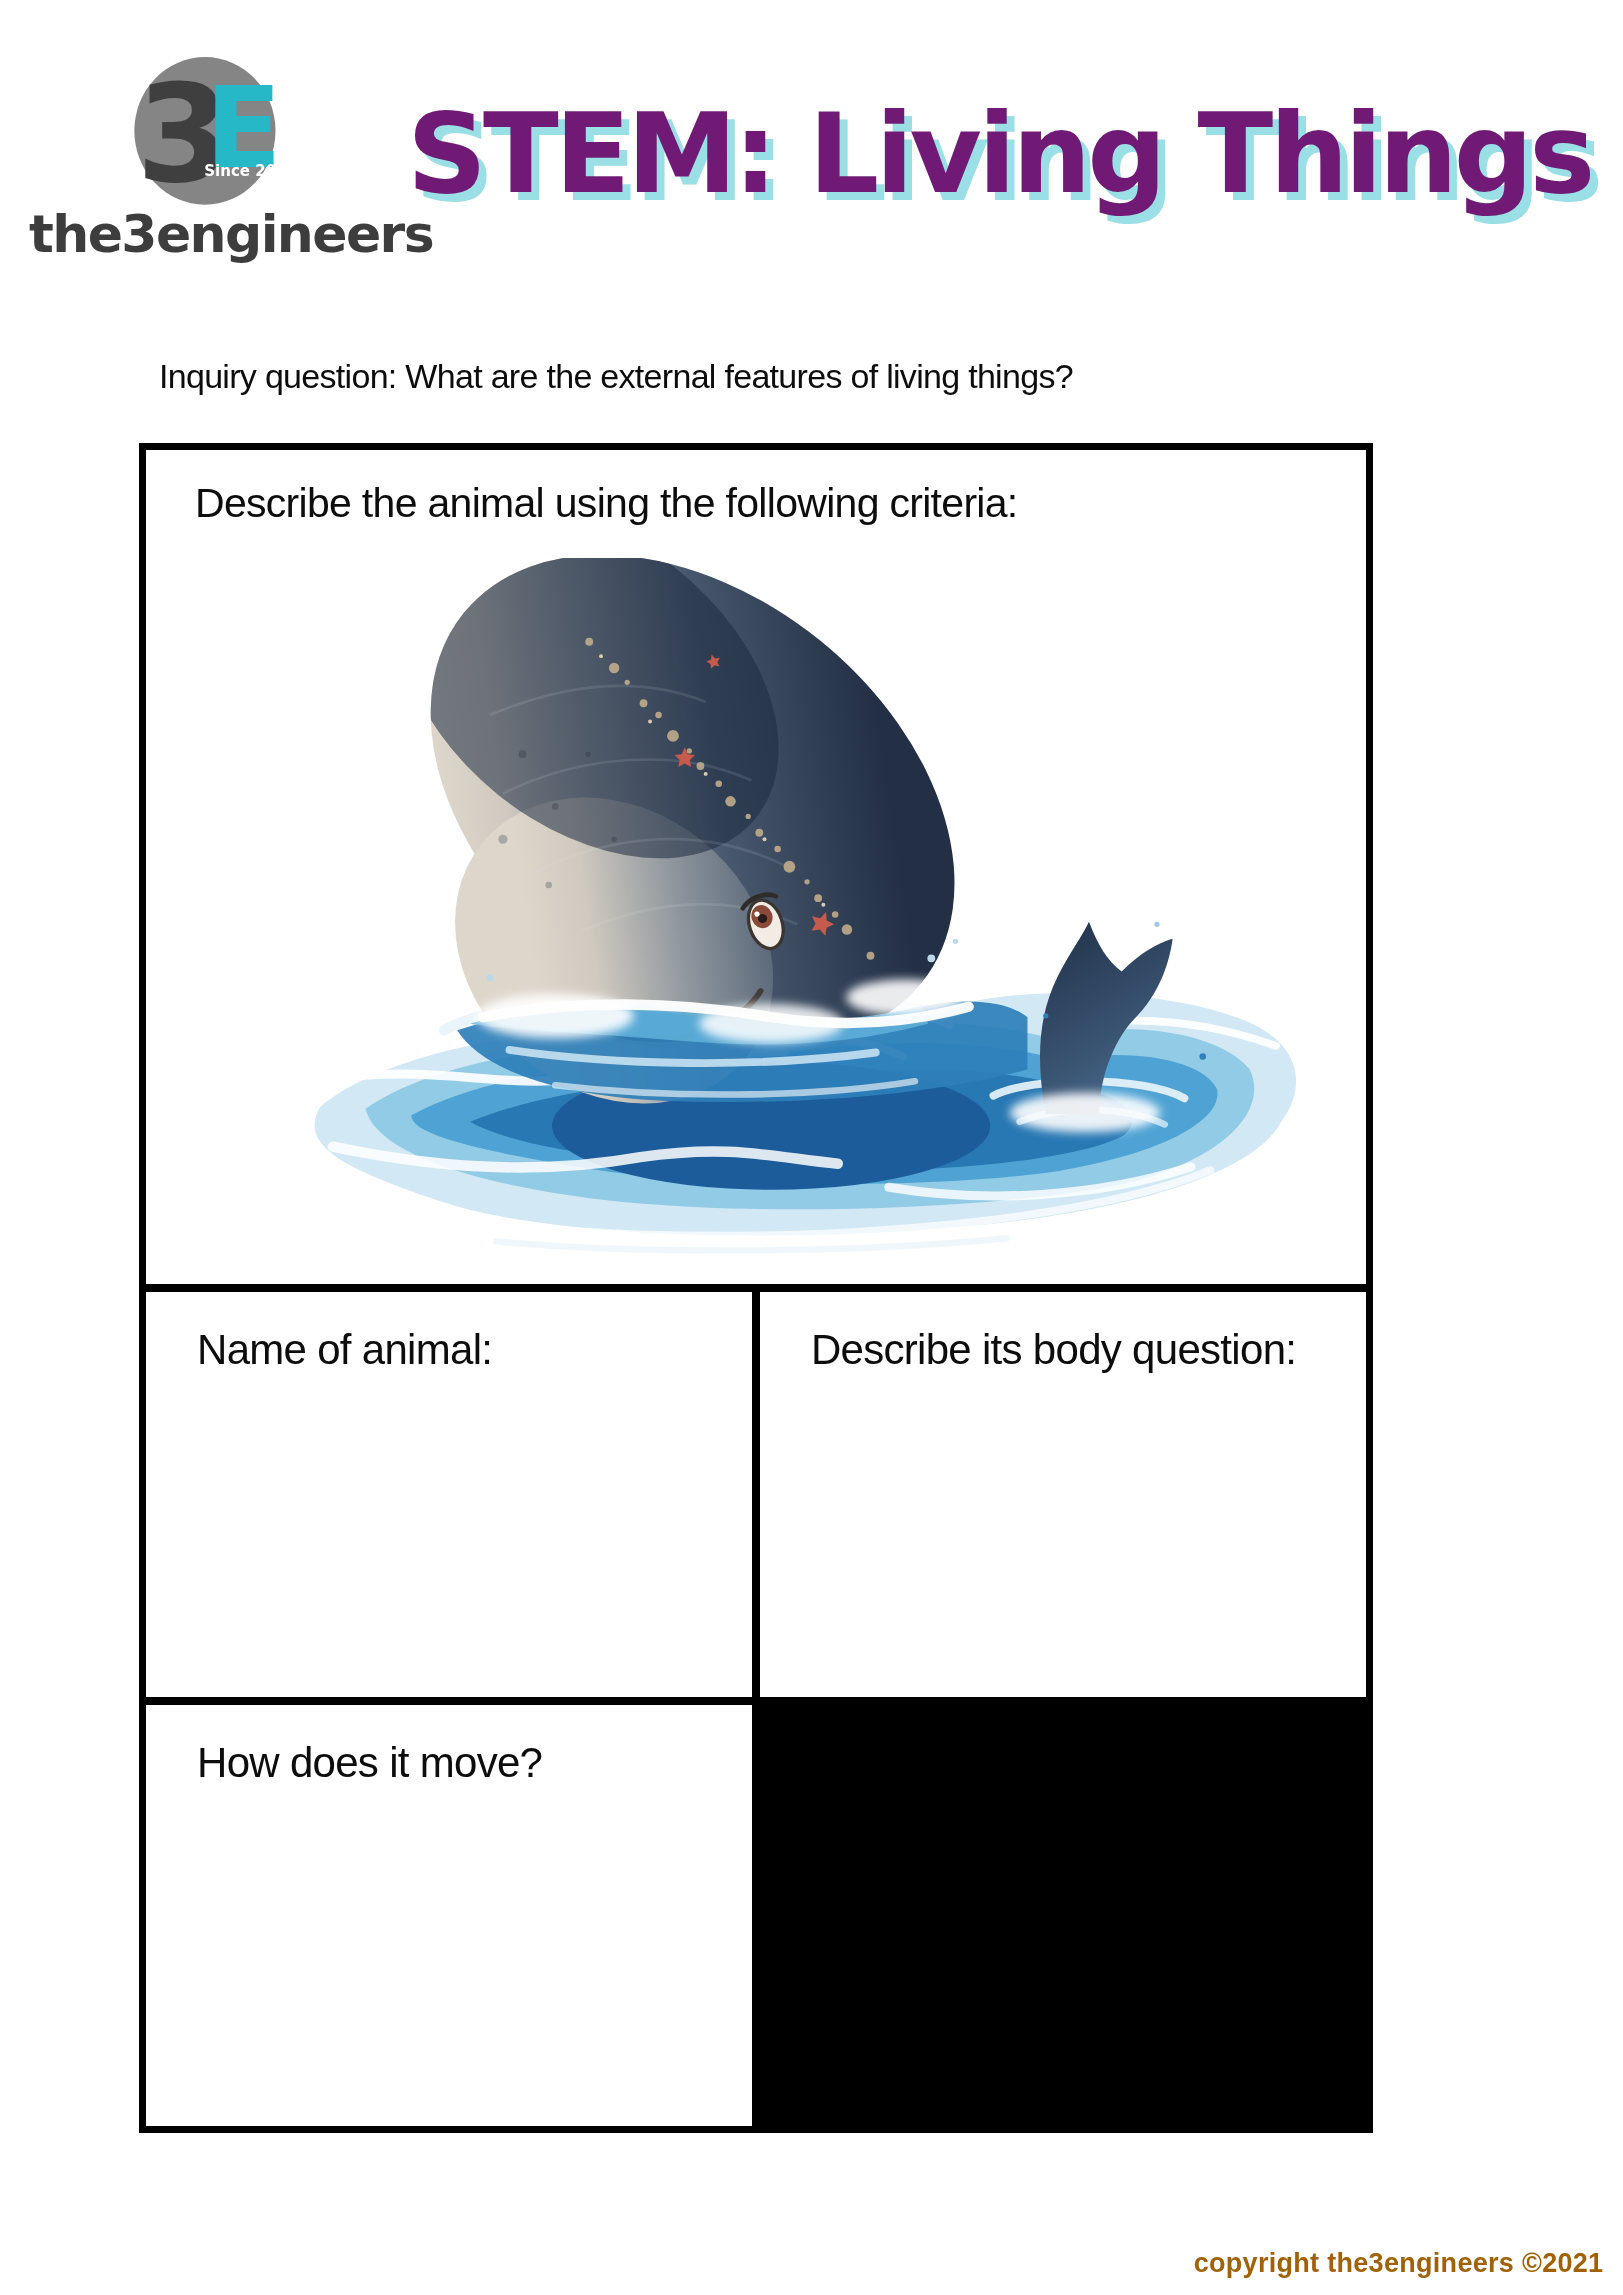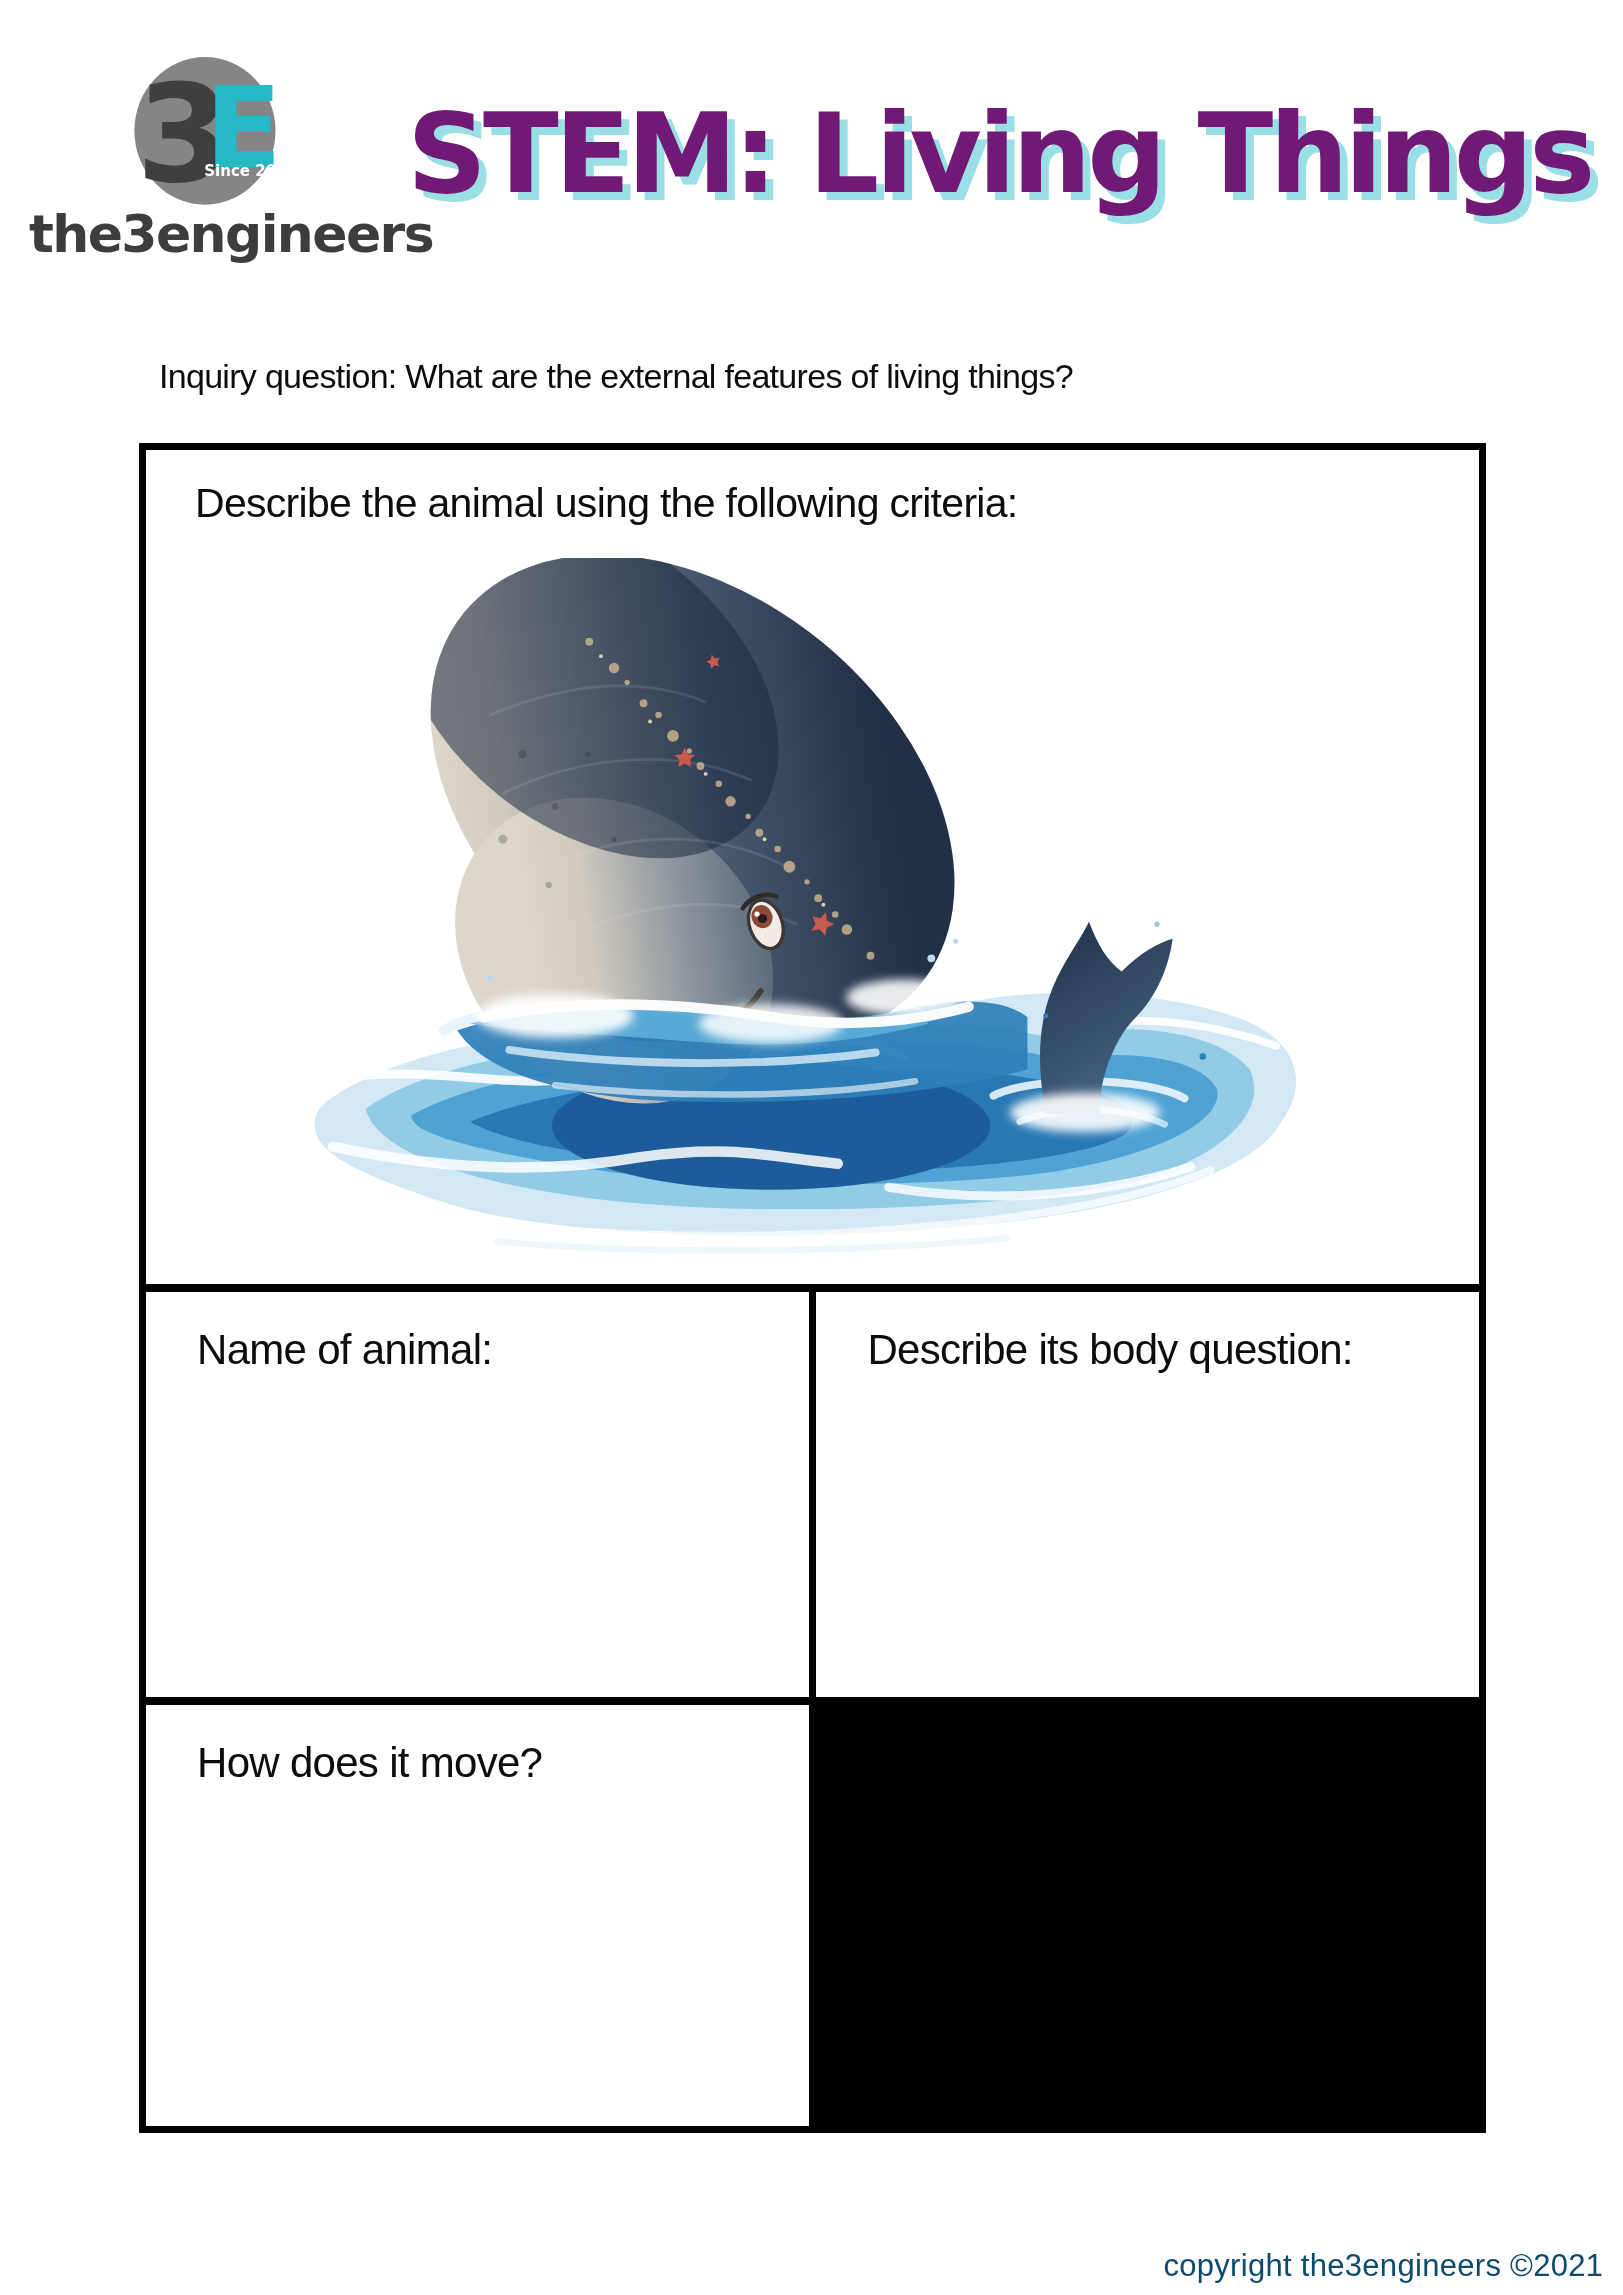--- a/index.html
+++ b/index.html
@@ -12,31 +12,31 @@
               font-weight:800;font-size:52px;letter-spacing:-1.6px;color:#3d3d3d;}
   .main-title{position:absolute;left:391px;top:73px;margin:16px;white-space:nowrap;
               font-family:"DejaVu Sans",sans-serif;font-weight:800;font-size:111px;
               letter-spacing:-3.9px;color:#701a75;text-shadow:7.8px 7.8px 0 #9adee6;}
 
   
   .inquiry{position:absolute;left:159px;top:357px;font-size:34px;letter-spacing:-0.7px;
            color:#0d0d0d;white-space:nowrap;}
 
   
-  .worksheet{position:absolute;left:139px;top:443px;width:1347px;height:1690px;
+  .worksheet{position:absolute;left:139px;top:443px;width:1234px;height:1690px;
              box-sizing:border-box;border:7.8px solid #000;background:#000;
              display:grid;grid-template-columns:1fr 1fr;grid-template-rows:834px 405px 1fr;gap:7.8px;}
   .ws-img{grid-column:1 / 3;background:#fff;position:relative;}
   .cell{background:#fff;position:relative;padding-left:17px;}
   .prompt{position:absolute;left:49px;top:30px;font-size:41px;letter-spacing:-0.7px;color:#0d0d0d;white-space:nowrap;}
   .cell-label{position:absolute;left:51px;top:34px;font-size:42px;letter-spacing:-0.7px;color:#0d0d0d;white-space:nowrap;}
   .whale{position:absolute;left:128px;top:108px;width:1053px;height:713px;}
 
   
-  .copyright{position:absolute;right:19.6px;top:2248px;font-size:31px;color:#0c4a6e;letter-spacing:0.3px;}
+  .copyright{position:absolute;right:19.6px;top:2248px;font-size:27px;color:#a16207;letter-spacing:0.3px;font-weight:bold;}
 </style>
 </head>
 <body>
 
 <div class="page">
 
   <header>
     <svg class="logo-svg" width="379" height="193" viewBox="0 0 580 295" aria-hidden="true">
       <ellipse cx="283" cy="145" rx="108" ry="113" fill="#858585"></ellipse>
       <text x="178" y="222" font-family="DejaVu Sans, sans-serif" font-weight="bold" font-size="207" fill="#3f3f3f">3</text>

